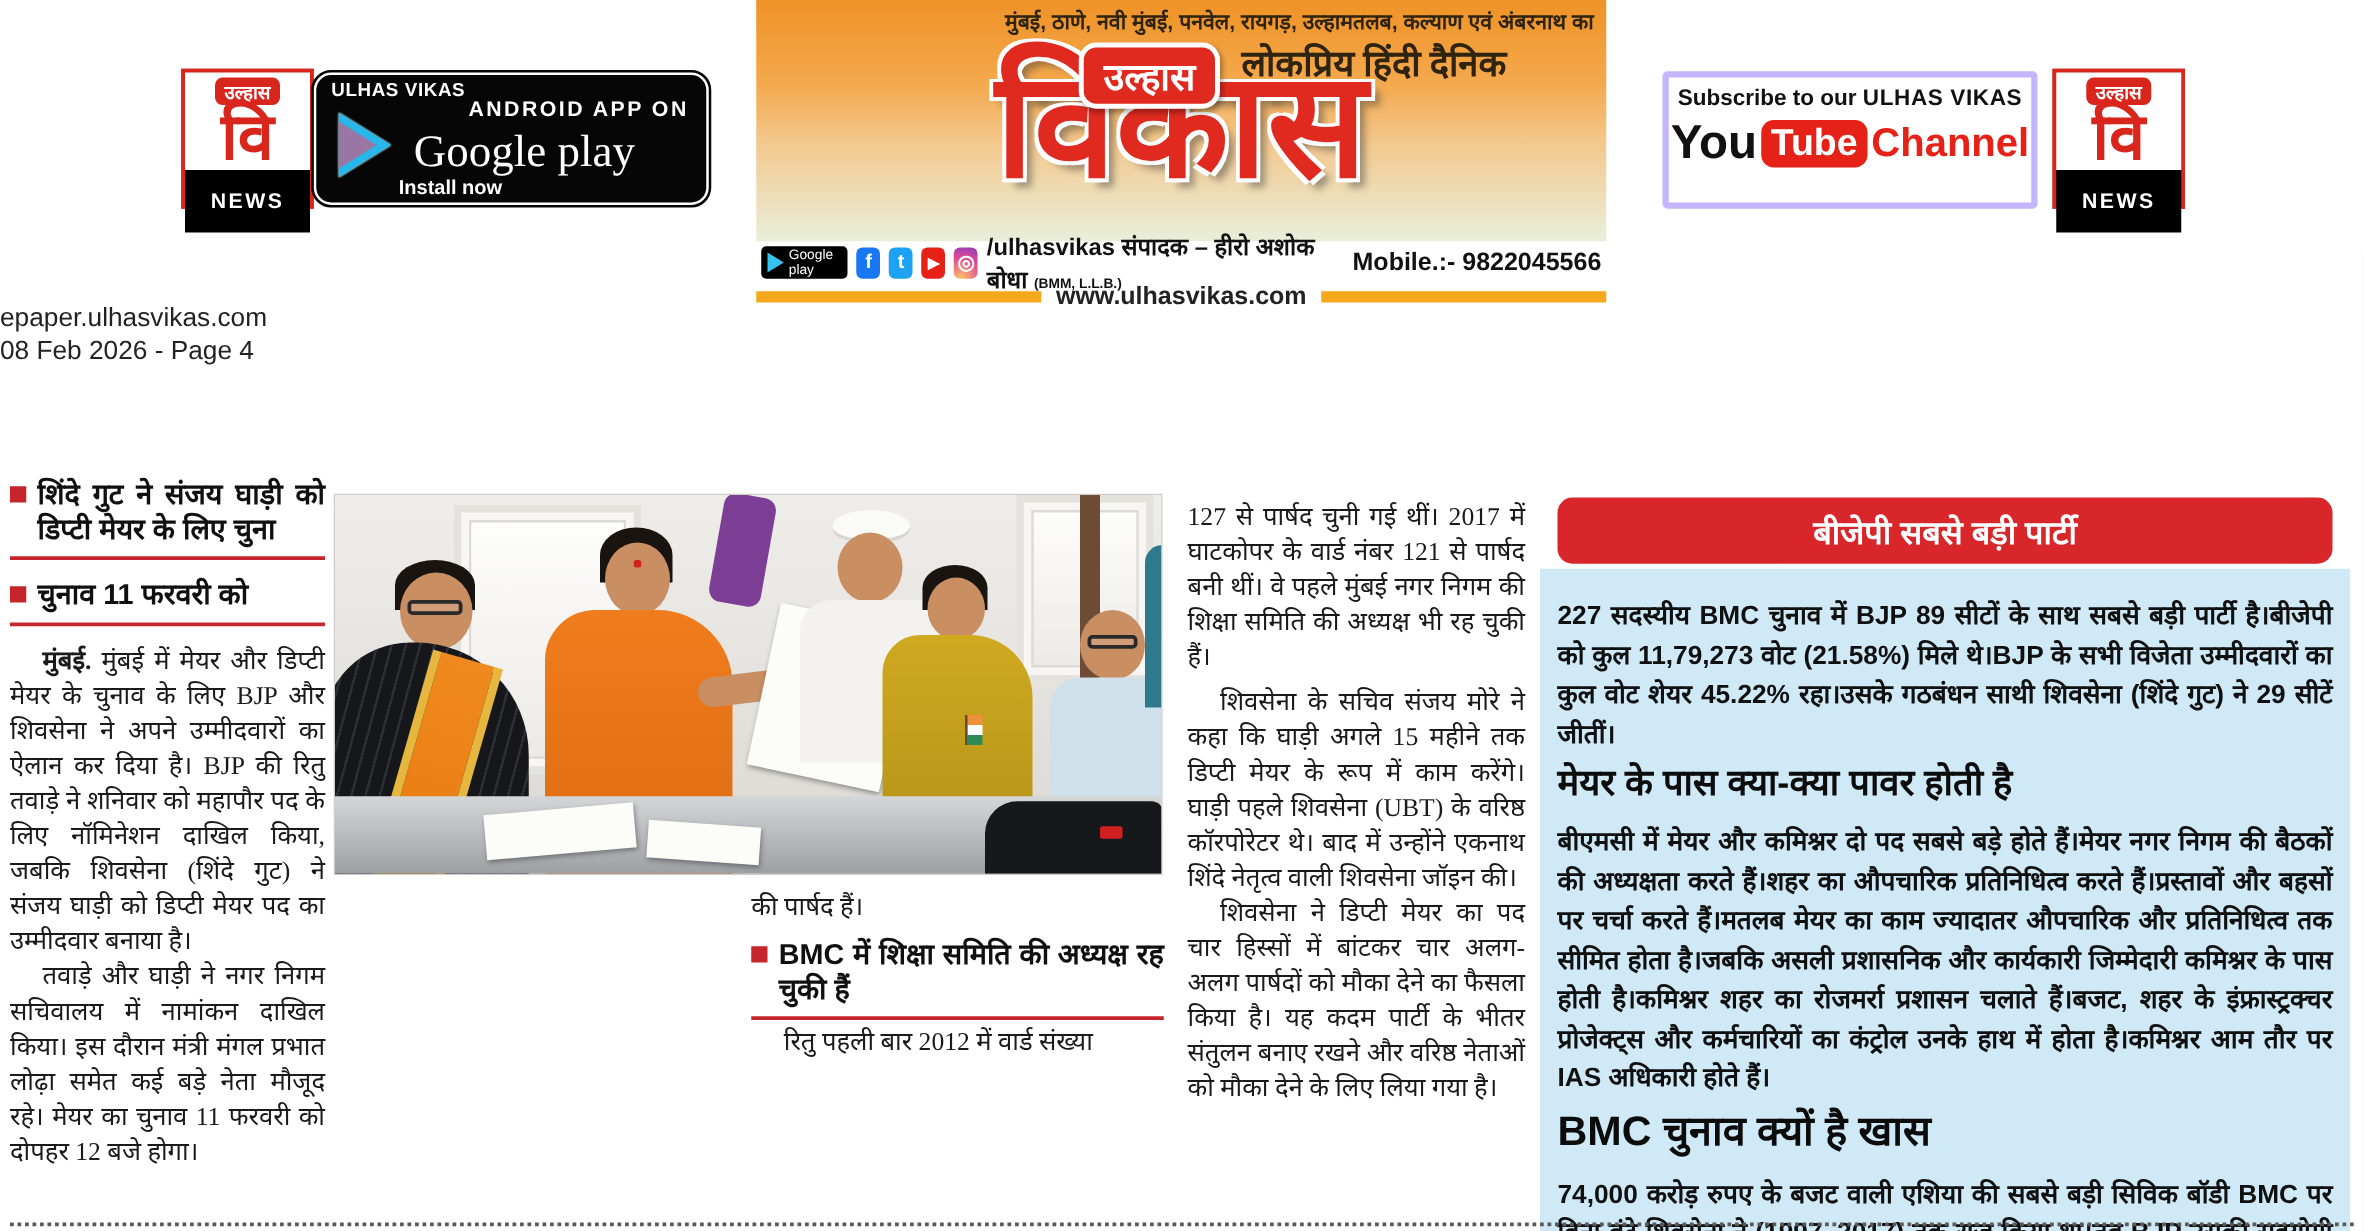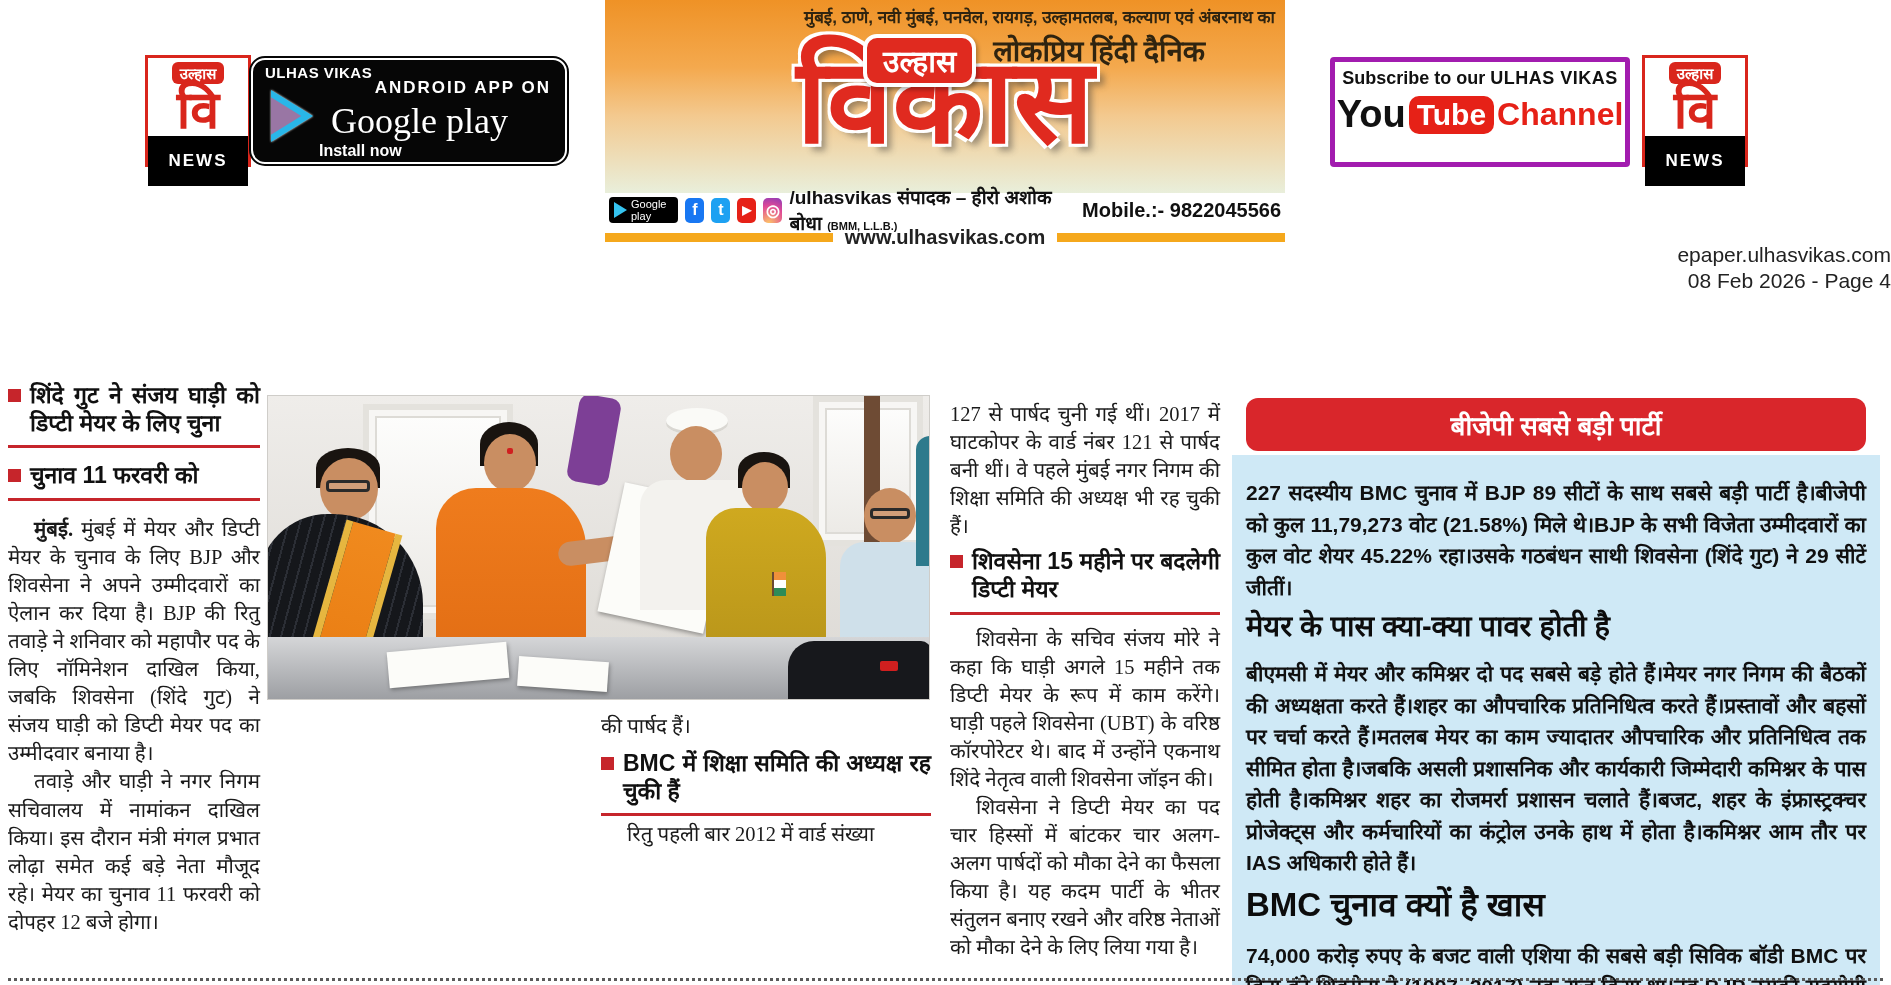--- a/index.html
+++ b/index.html
@@ -43,31 +43,31 @@
   .soc-yt { background:#e62117; font-size:12px; }
   .soc-ig { background:radial-gradient(circle at 30% 100%,#fdc468,#df4996 60%,#8a3ab9); }
   .handle-line { font-weight:800; font-size:19px; color:#111; }
   .handle-line .quals { font-weight:700; font-size:11px; }
   .mobile-line { margin-left:auto; font-weight:800; font-size:20px; color:#111; white-space:nowrap; }
   .website-row { position:absolute; left:605px; top:226px; width:680px; display:flex; align-items:center; gap:12px; }
   .website-bar { flex:1; height:9px; background:#f5a81c; }
   .website-text { font-family:"Liberation Sans",sans-serif; font-weight:800; font-size:20px; color:#222; white-space:nowrap; }
 
   
-  .yt-badge { position:absolute; left:1330px; top:57px; width:300px; height:110px; background:#fff; border:5px solid #a21caf; border-radius:4px; text-align:center; font-family:"Liberation Sans",sans-serif; padding-top:6px; cursor:pointer; }
+  .yt-badge { position:absolute; left:1330px; top:57px; width:300px; height:110px; background:#fff; border:5px solid #c4b5fd; border-radius:4px; text-align:center; font-family:"Liberation Sans",sans-serif; padding-top:6px; cursor:pointer; }
   .yt-line1 { font-size:18px; color:#111; font-weight:700; }
   .yt-line1 b { font-weight:800; letter-spacing:.5px; }
   .yt-line2 { margin-top:4px; display:flex; align-items:center; justify-content:center; gap:3px; }
   .yt-you { font-weight:800; font-size:38px; color:#111; }
   .yt-tube { background:#e62117; color:#fff; font-weight:800; font-size:30px; border-radius:10px; padding:2px 8px; }
   .yt-channel { color:#e62117; font-weight:800; font-size:32px; }
   .logo-box.right { position:absolute; left:1642px; top:55px; }
 
   
-  .epaper-block { position:absolute; left:0; right:0; top:243px; text-align:right; font-family:"Liberation Sans",sans-serif; color:#222; }
+  .epaper-block { position:absolute; left:0; right:0; top:243px; text-align:left; font-family:"Liberation Sans",sans-serif; color:#222; }
   .epaper-url { font-size:21px; }
   .epaper-edition { font-size:21px; margin-top:2px; }
   .headline { position:absolute; left:10px; right:10px; top:292px; text-align:center; font-family:"Liberation Sans",sans-serif; font-weight:800; font-size:74px; line-height:1.1; color:#181818; white-space:nowrap; letter-spacing:-1px; }
 
   
   .col { position:absolute; text-align:justify; }
   .subhead { display:flex; gap:9px; font-family:"Liberation Sans",sans-serif; font-weight:700; font-size:23px; line-height:1.2; color:#101010; border-bottom:3px solid #c6252b; padding-bottom:8px; margin-bottom:10px; }
   .subhead .bullet { flex:0 0 auto; width:13px; height:13px; background:#c6252b; margin-top:7px; }
   .subhead.tight { margin-bottom:4px; }
   p.body { font-size:20.5px; line-height:1.37; text-indent:26px; }
@@ -257,24 +257,20 @@
     <p class="body noindent" style="margin-bottom:10px;">की पार्षद हैं।</p>
     <div class="subhead tight">
       <span class="bullet"></span>
       <span>BMC में शिक्षा समिति की अध्यक्ष रह चुकी हैं</span>
     </div>
     <p class="body">रितु पहली बार 2012 में वार्ड संख्या</p>
   </div>
 
   <div class="col col4">
     <p class="body noindent" style="margin-bottom:8px;">127 से पार्षद चुनी गई थीं। 2017 में घाटकोपर के वार्ड नंबर 121 से पार्षद बनी थीं। वे पहले मुंबई नगर निगम की शिक्षा समिति की अध्यक्ष भी रह चुकी हैं।</p>
-    <div class="subhead">
-      <span class="bullet"></span>
-      <span>शिवसेना 15 महीने पर बदलेगी डिप्टी मेयर</span>
-    </div>
     <p class="body">शिवसेना के सचिव संजय मोरे ने कहा कि घाड़ी अगले 15 महीने तक डिप्टी मेयर के रूप में काम करेंगे। घाड़ी पहले शिवसेना (UBT) के वरिष्ठ कॉरपोरेटर थे। बाद में उन्होंने एकनाथ शिंदे नेतृत्व वाली शिवसेना जॉइन की।</p>
     <p class="body">शिवसेना ने डिप्टी मेयर का पद चार हिस्सों में बांटकर चार अलग-अलग पार्षदों को मौका देने का फैसला किया है। यह कदम पार्टी के भीतर संतुलन बनाए रखने और वरिष्ठ नेताओं को मौका देने के लिए लिया गया है।</p>
   </div>
 
   <div class="sidebar">
     <div class="sb-header">बीजेपी सबसे बड़ी पार्टी</div>
     <div class="sb-body">
       <p>227 सदस्यीय BMC चुनाव में BJP 89 सीटों के साथ सबसे बड़ी पार्टी है।बीजेपी को कुल 11,79,273 वोट (21.58%) मिले थे।BJP के सभी विजेता उम्मीदवारों का कुल वोट शेयर 45.22% रहा।उसके गठबंधन साथी शिवसेना (शिंदे गुट) ने 29 सीटें जीतीं।</p>
       <div class="sb-sub1">मेयर के पास क्या-क्या पावर होती है</div>
       <p>बीएमसी में मेयर और कमिश्नर दो पद सबसे बड़े होते हैं।मेयर नगर निगम की बैठकों की अध्यक्षता करते हैं।शहर का औपचारिक प्रतिनिधित्व करते हैं।प्रस्तावों और बहसों पर चर्चा करते हैं।मतलब मेयर का काम ज्यादातर औपचारिक और प्रतिनिधित्व तक सीमित होता है।जबकि असली प्रशासनिक और कार्यकारी जिम्मेदारी कमिश्नर के पास होती है।कमिश्नर शहर का रोजमर्रा प्रशासन चलाते हैं।बजट, शहर के इंफ्रास्ट्रक्चर प्रोजेक्ट्स और कर्मचारियों का कंट्रोल उनके हाथ में होता है।कमिश्नर आम तौर पर IAS अधिकारी होते हैं।</p>

